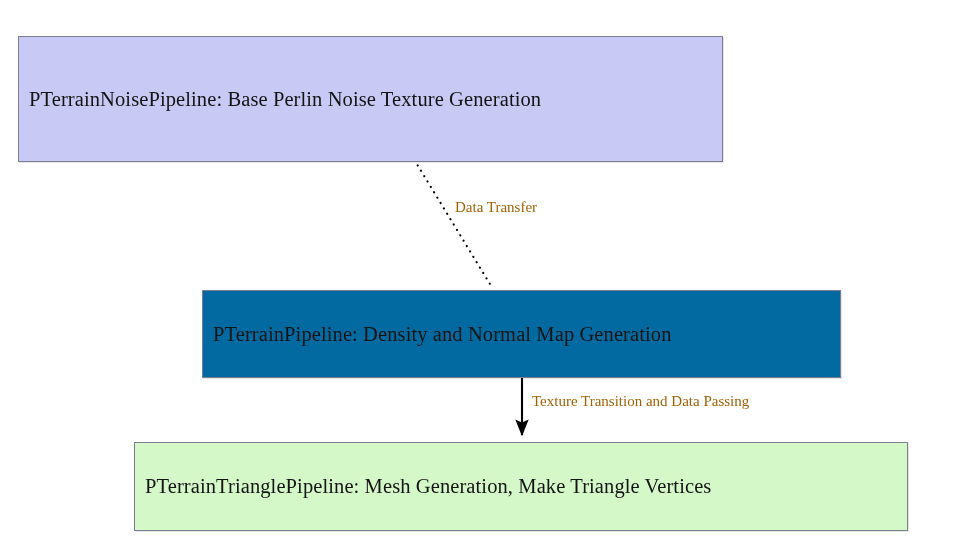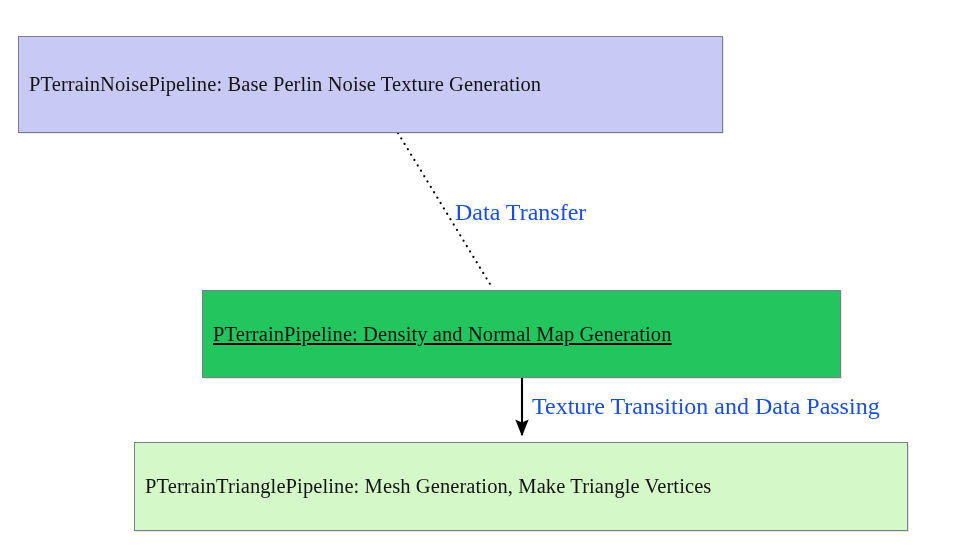--- a/index.html
+++ b/index.html
@@ -32,53 +32,52 @@
     line-height: 1;
     letter-spacing: 0.1px;
     white-space: nowrap;
     color: #141414;
     padding-left: 10px;
   }
   #node-noise-pipeline {
     left: 18px;
     top: 36px;
     width: 705px;
-    height: 97px;
+    height: 126px;
     background: #c8c9f5;
   }
   #node-terrain-pipeline {
     left: 202px;
     top: 290px;
     width: 639px;
     height: 88px;
-    background: #22c55e;
-    text-decoration: underline;
+    background: #0369a1;
   }
   #node-triangle-pipeline {
     left: 134px;
     top: 442px;
     width: 774px;
     height: 89px;
     background: #d4f8c8;
     text-align: center;
   }
   .edge-layer {
     position: absolute;
     left: 0;
     top: 0;
     width: 969px;
     height: 551px;
     pointer-events: none;
   }
   .edge-label {
     position: absolute;
-    font-size: 24px;
+    font-size: 15px;
     line-height: 1;
     white-space: nowrap;
-    color: #1d4ed8;
+    color: #a16207;
   }
   #edge-label-data-transfer {
     left: 455px;
     top: 200px;
   }
   #edge-label-texture-transition {
     left: 532px;
     top: 394px;
     font-family: Liberation Serif, serif;
   }

